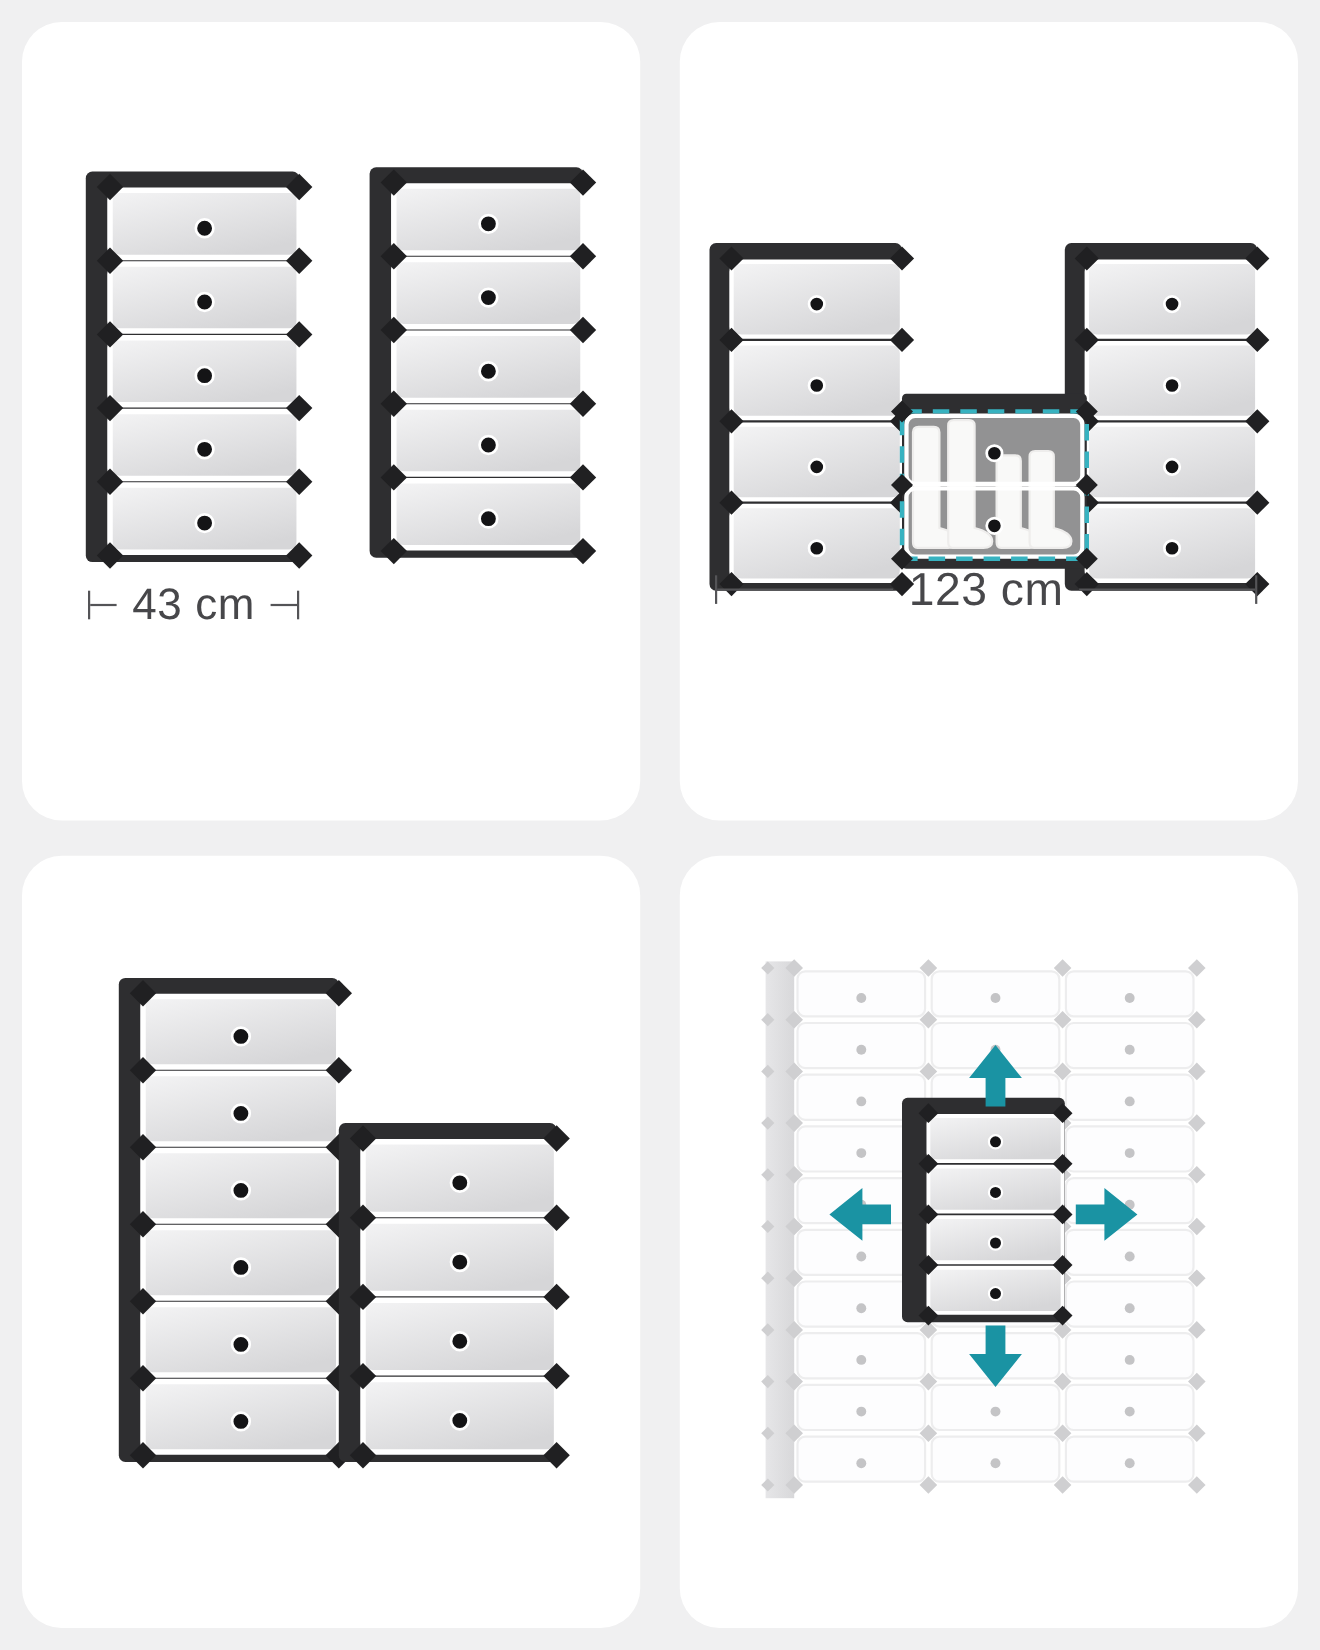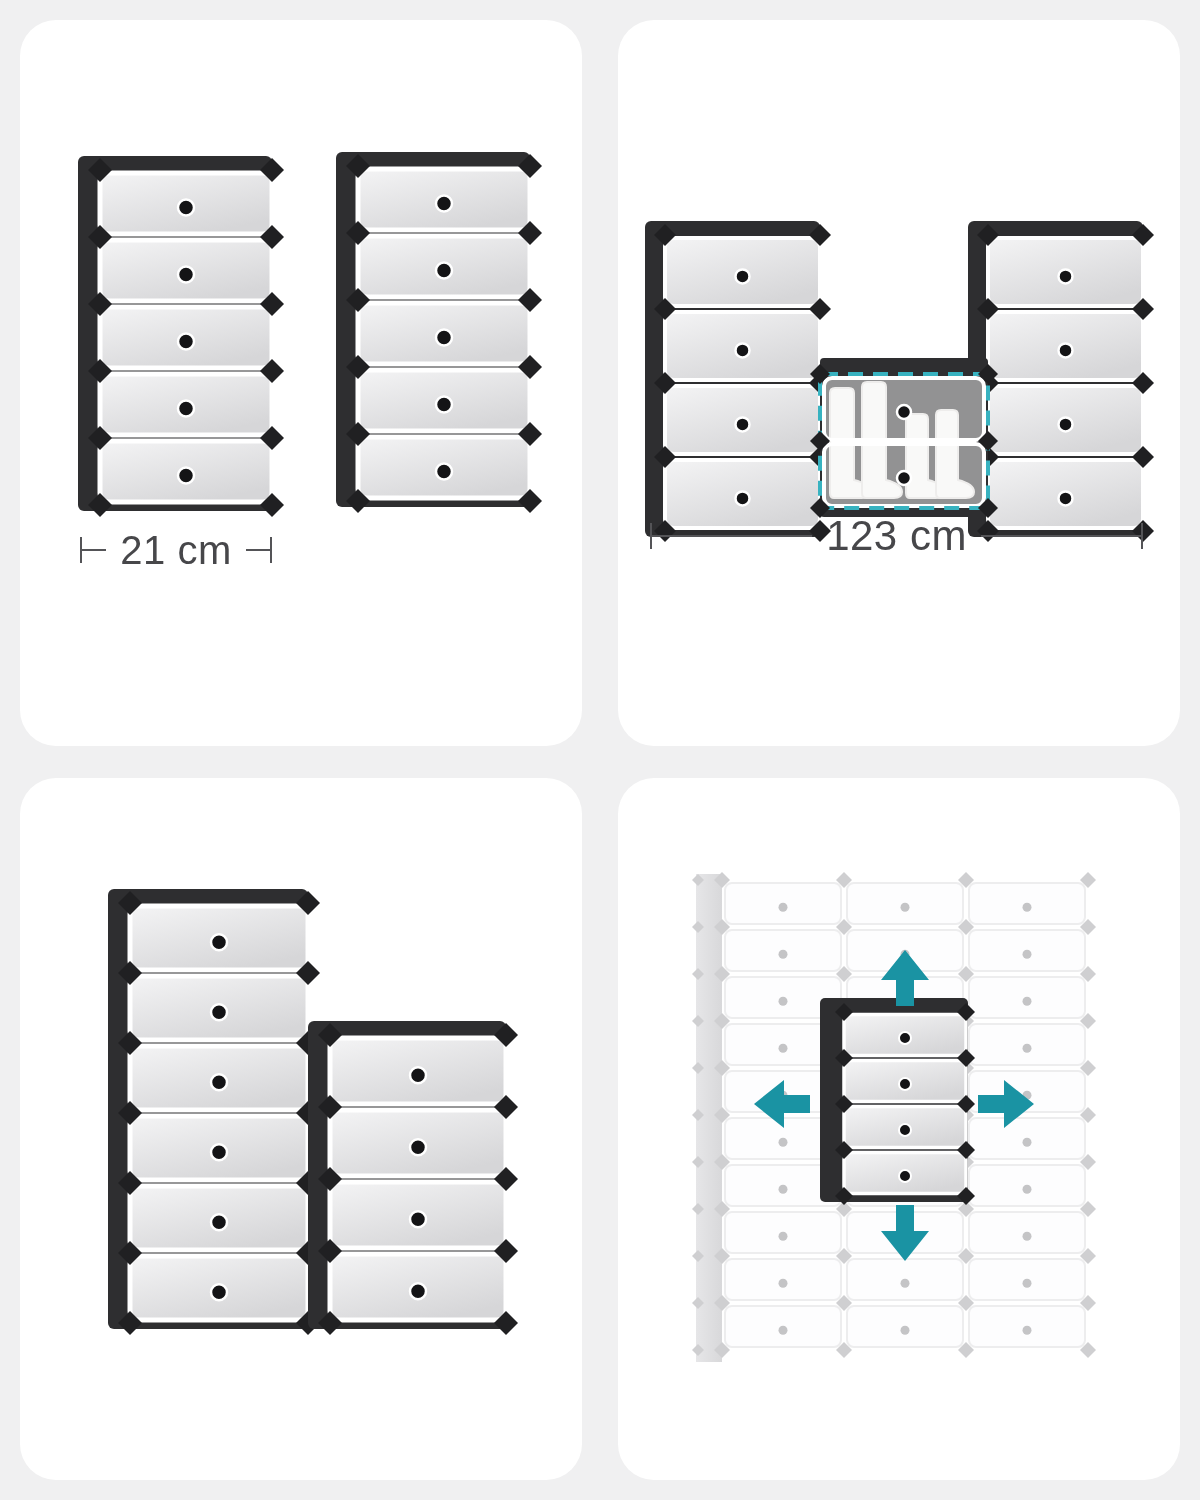--- a/index.html
+++ b/index.html
@@ -104,21 +104,21 @@
           <path d="M 498 347 L 510 335 L 522 347 L 510 359 Z" fill="#202022"></path>
           <path d="M 326 414 L 338 402 L 350 414 L 338 426 Z" fill="#202022"></path>
           <path d="M 498 414 L 510 402 L 522 414 L 510 426 Z" fill="#202022"></path>
           <path d="M 326 481 L 338 469 L 350 481 L 338 493 Z" fill="#202022"></path>
           <path d="M 498 481 L 510 469 L 522 481 L 510 493 Z" fill="#202022"></path>
         </g>
       </svg>
     <div class="dim" id="dim-1">
       <span class="tick"></span>
       <span class="dline"></span>
-      <span class="dtext">21 cm</span>
+      <span class="dtext">43 cm</span>
       <span class="dline"></span>
       <span class="tick"></span>
     </div>
   </section>
 
   <section class="panel" id="panel-2">
     <svg id="svg-2" width="562" height="726" viewBox="0 0 562 726">
         <defs>
           <linearGradient id="tg2" x1="0" y1="0" x2="0.6" y2="1">
             <stop offset="0" stop-color="#f4f4f5"></stop>

